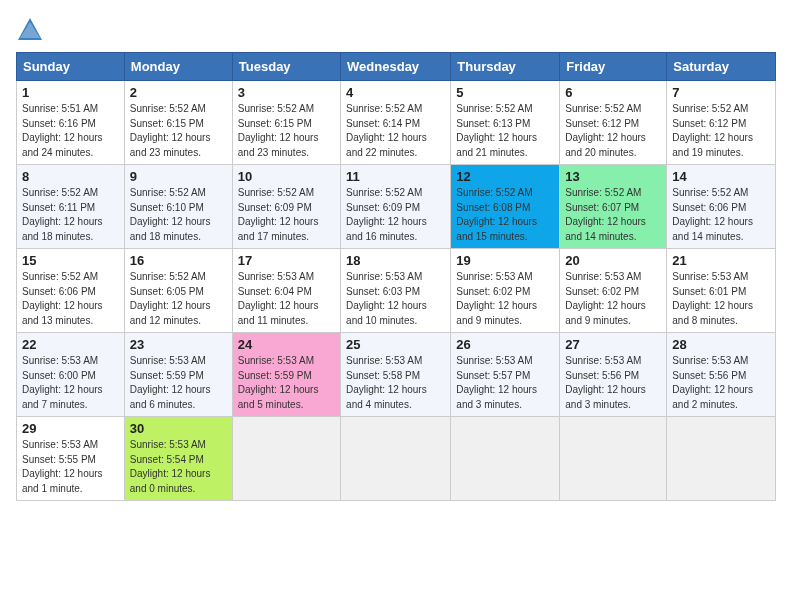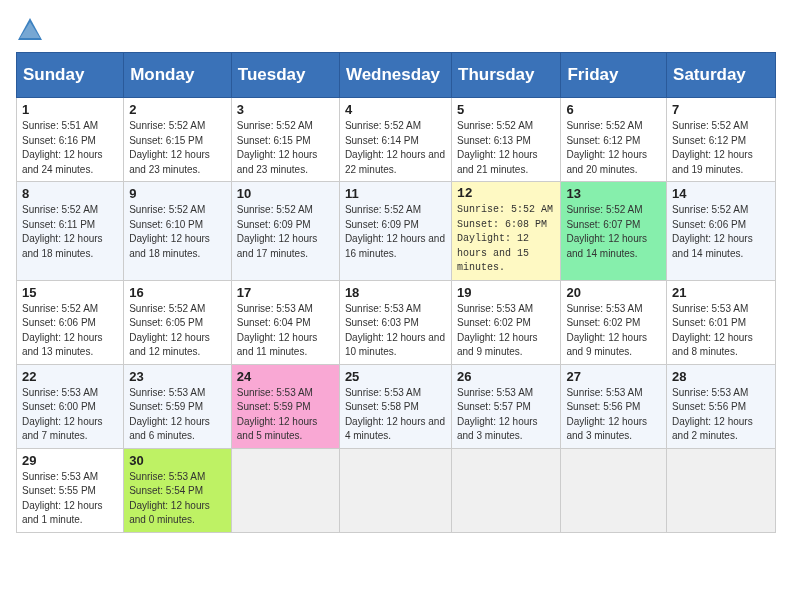--- a/index.html
+++ b/index.html
@@ -49,22 +49,22 @@
     }
     .calendar {
       width: 100%;
       border-collapse: collapse;
       font-size: 11px;
     }
     .calendar thead tr th {
       background: #3a72b8;
       color: #fff;
       text-align: left;
-      padding: 12px 6px;
-      font-size: 17px;
+      padding: 6px 6px;
+      font-size: 13px;
       font-weight: bold;
       border: 1px solid #2a5a9a;
     }
     .calendar tbody tr td {
       border: 1px solid #ccc;
       vertical-align: top;
       padding: 4px 5px;
       width: 113px;
       min-height: 75px;
       background: #fff;
@@ -183,21 +183,21 @@
         <div class="day-info">
           Sunrise: 5:52 AM<br>Sunset: 6:09 PM<br>Daylight: 12 hours and 17 minutes.
         </div>
         </td>
         <td style="background: rgb(242, 246, 252);">
           <span class="day-number">11</span>
         <div class="day-info">
           Sunrise: 5:52 AM<br>Sunset: 6:09 PM<br>Daylight: 12 hours and 16 minutes.
         </div>
         </td>
-        <td style="background: #fef9c3; font-family: Liberation Mono, monospace;">
+        <td style="background: #0ea5e9;">
           <span class="day-number">12</span>
         <div class="day-info">
           Sunrise: 5:52 AM<br>Sunset: 6:08 PM<br>Daylight: 12 hours and 15 minutes.
         </div>
         </td>
         <td style="background: #86efac;">
           <span class="day-number">13</span>
         <div class="day-info">
           Sunrise: 5:52 AM<br>Sunset: 6:07 PM<br>Daylight: 12 hours and 14 minutes.
         </div>

